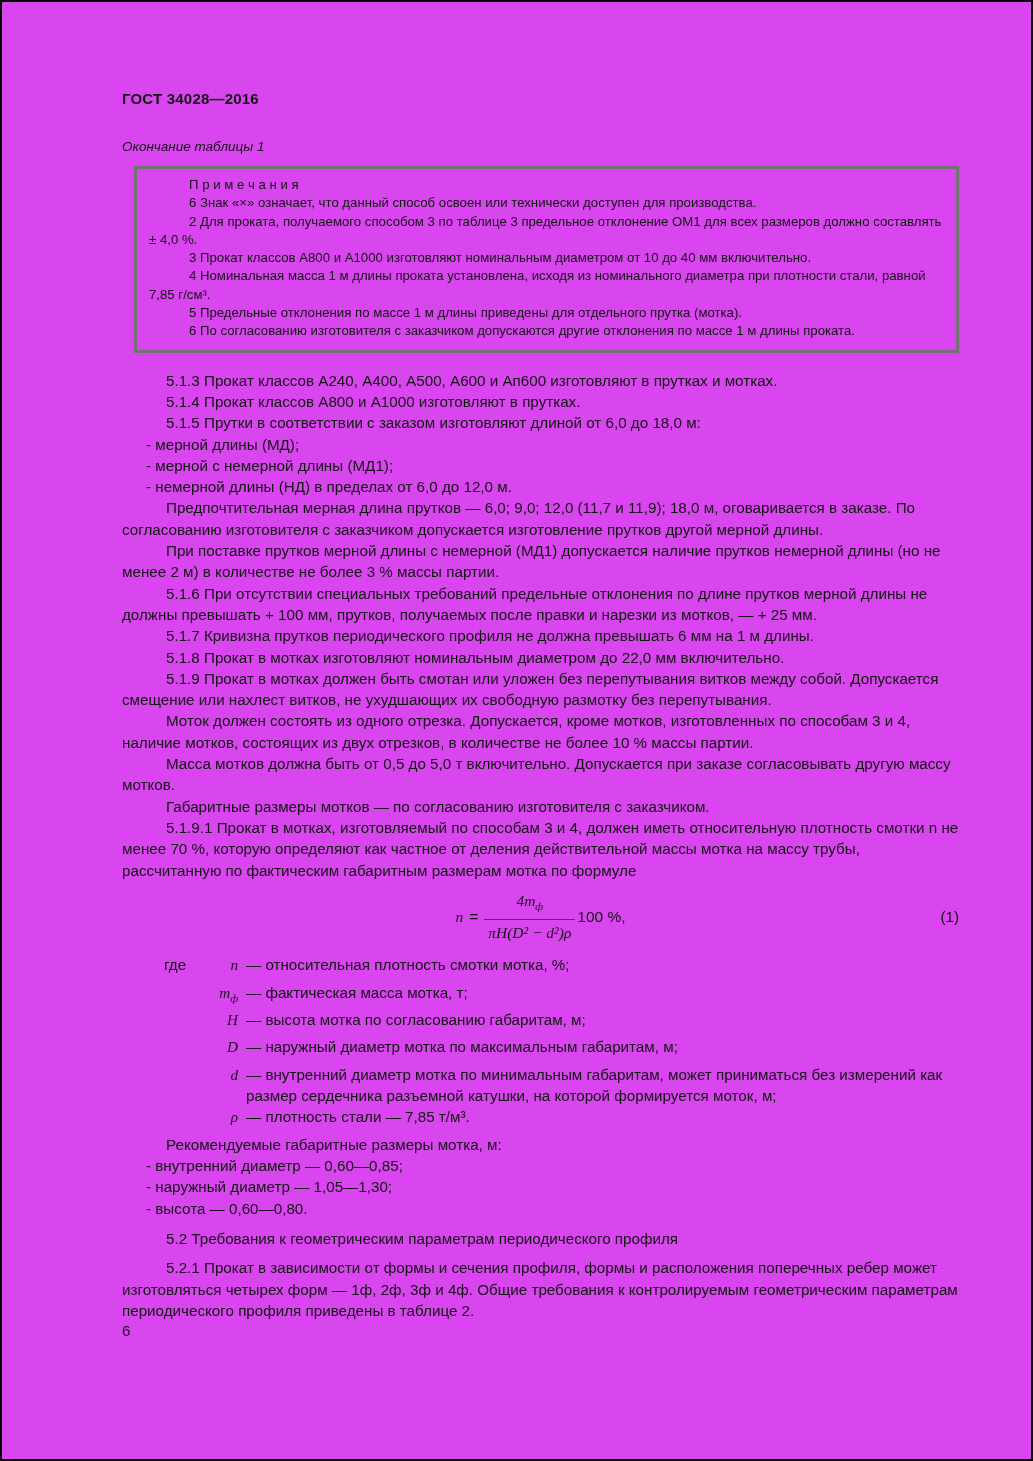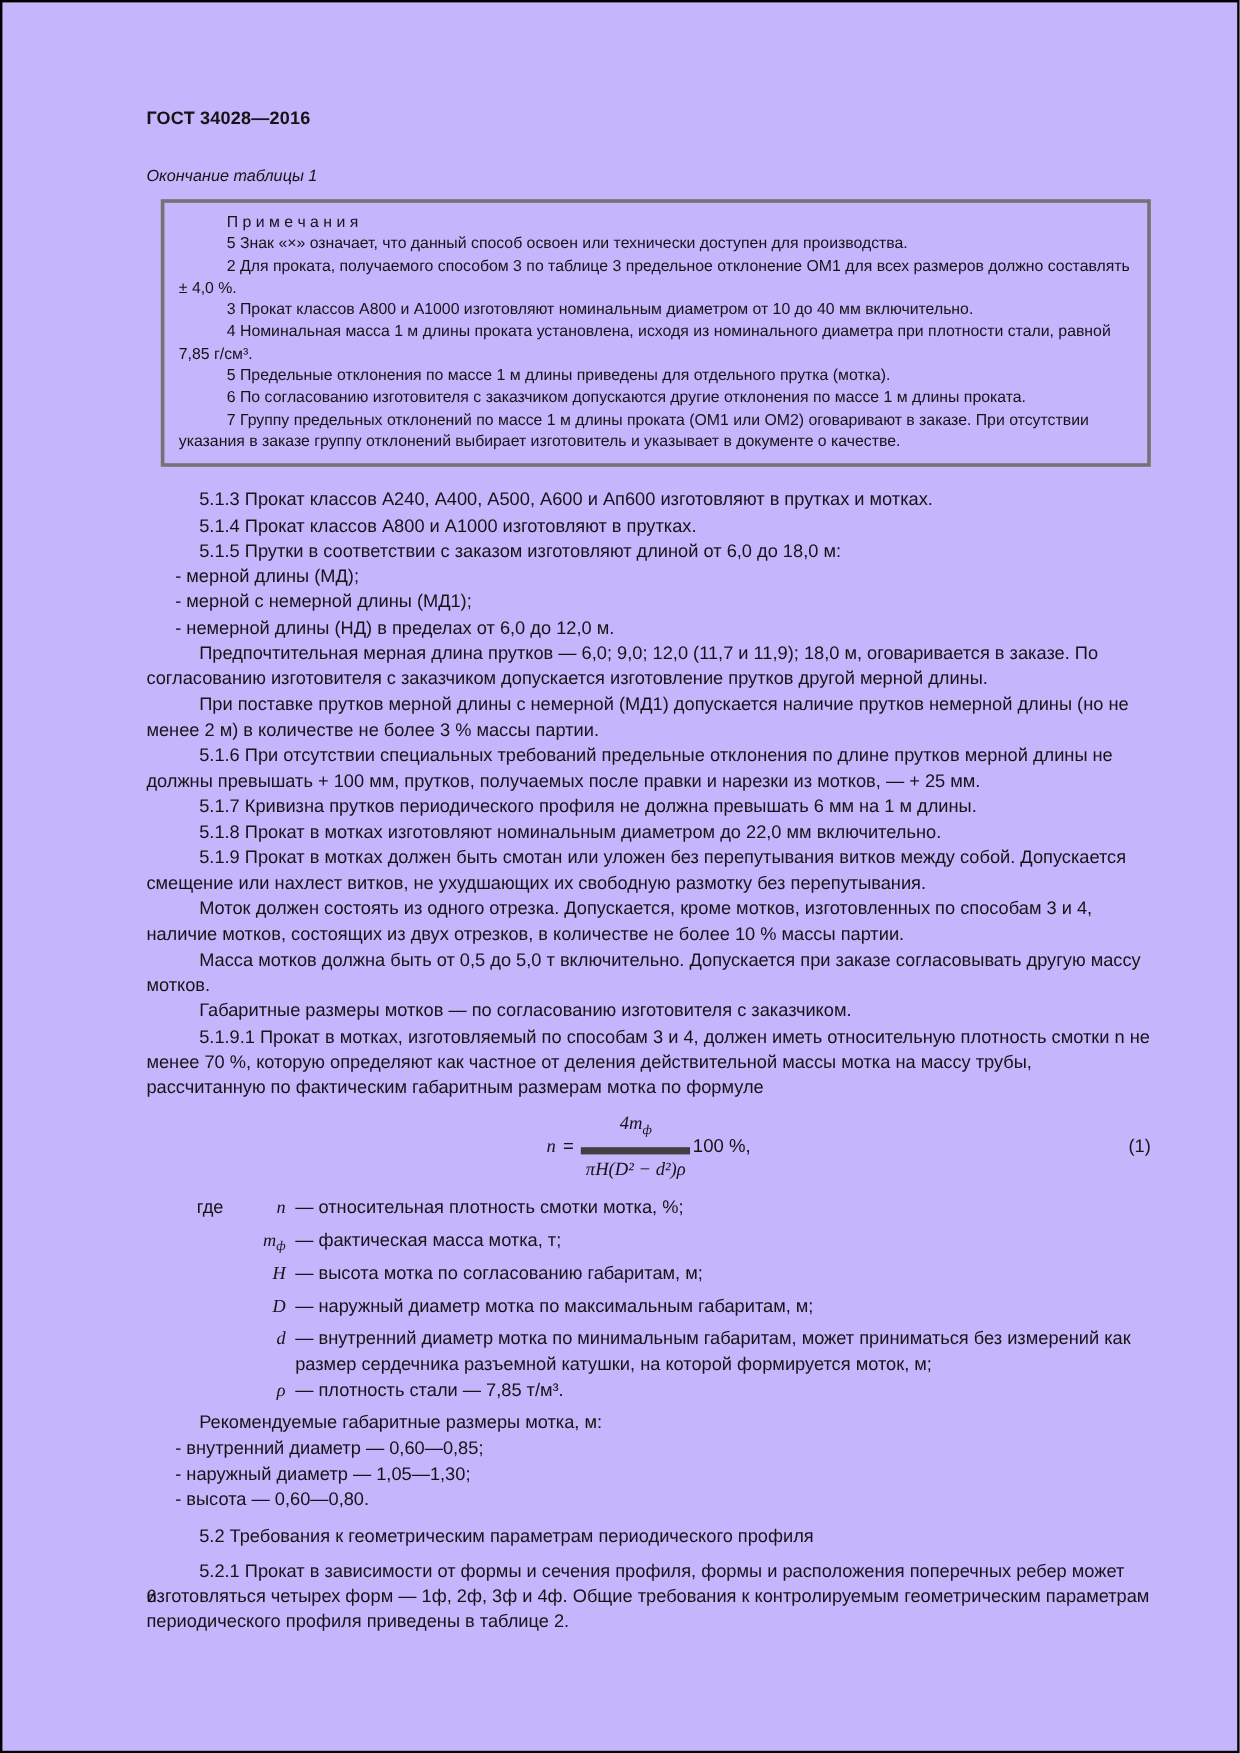--- a/index.html
+++ b/index.html
@@ -1,20 +1,20 @@
 <!DOCTYPE html>
 <html><head>
 <meta charset="utf-8">
 <style>
   html,body { margin:0; padding:0; background:#888; }
   .page {
     position:relative;
     width:1033px; height:1461px;
     margin:0 auto;
-    background:#c4b5fd;
+    background:#d946ef;
     border:2px solid #000;
     box-sizing:border-box;
     font-family:"Liberation Sans", sans-serif;
     color:#141414;
     overflow:hidden;
   }
   .content { padding:88px 72px 0 120px; }
 
   .doc-header { font-weight:bold; font-size:15px; letter-spacing:0.2px; }
 
@@ -32,21 +32,21 @@
   .body-text { margin-top:17px; font-size:15.2px; line-height:21.3px; }
   .para { margin:0; text-indent:44px; }
   .dash { margin:0; text-indent:24px; }
 
   .formula-row { position:relative; text-align:center; margin:9px 0 11px 0; }
   .f-inline { display:inline-flex; align-items:center; font-size:15.5px; }
   .f-var { font-style:italic; font-family:"Liberation Serif", serif; }
   .f-eq { margin:0 6px; }
   .fraction { display:inline-block; text-align:center; vertical-align:middle;
               font-family:"Liberation Serif", serif; font-style:italic; margin-right:2px; }
-  .fraction .num { display:block; border-bottom:6px solid #404040; padding:0 10px 2px 10px; }
+  .fraction .num { display:block; border-bottom:1px solid #404040; padding:0 10px 2px 10px; }
   .fraction .den { display:block; padding:2px 4px 0 4px; }
   .fraction sub { font-size:11px; }
   .f-factor { font-style:normal; }
   .eq-number { position:absolute; right:0; top:50%; transform:translateY(-50%); font-size:15.2px; }
 
   .definitions { font-size:15.2px; line-height:21.3px;margin-left:42px; }
   .def-row { display:flex; margin:0; }
   .def-pre { width:44px; flex:0 0 44px; }
   .def-term { width:30px; flex:0 0 30px; text-align:right; margin-right:8px; white-space:nowrap; }
   .def-term i { font-family:"Liberation Serif", serif; }
@@ -62,27 +62,26 @@
 
 <div class="page">
   <div class="content">
 
     <div class="doc-header">ГОСТ 34028—2016</div>
 
     <div class="table-caption">Окончание таблицы 1</div>
 
     <div class="notes-box">
       <p>П р и м е ч а н и я</p>
-      <p>5 Знак «×» означает, что данный способ освоен или технически доступен для производства.</p>
+      <p>6 Знак «×» означает, что данный способ освоен или технически доступен для производства.</p>
       <p>2 Для проката, получаемого способом 3 по таблице 3 предельное отклонение ОМ1 для всех размеров должно составлять ± 4,0 %.</p>
       <p>3 Прокат классов А800 и А1000 изготовляют номинальным диаметром от 10 до 40 мм включительно.</p>
       <p>4 Номинальная масса 1 м длины проката установлена, исходя из номинального диаметра при плотности стали, равной 7,85 г/см³.</p>
       <p>5 Предельные отклонения по массе 1 м длины приведены для отдельного прутка (мотка).</p>
       <p>6 По согласованию изготовителя с заказчиком допускаются другие отклонения по массе 1 м длины проката.</p>
-      <p>7 Группу предельных отклонений по массе 1 м длины проката (ОМ1 или ОМ2) оговаривают в заказе. При отсутствии указания в заказе группу отклонений выбирает изготовитель и указывает в документе о качестве.</p>
     </div>
 
     <div class="body-text">
       <p class="para">5.1.3 Прокат классов А240, А400, А500, А600 и Ап600 изготовляют в прутках и мотках.</p>
       <p class="para">5.1.4 Прокат классов А800 и А1000 изготовляют в прутках.</p>
       <p class="para">5.1.5 Прутки в соответствии с заказом изготовляют длиной от 6,0 до 18,0 м:</p>
       <p class="dash">- мерной длины (МД);</p>
       <p class="dash">- мерной с немерной длины (МД1);</p>
       <p class="dash">- немерной длины (НД) в пределах от 6,0 до 12,0 м.</p>
       <p class="para">Предпочтительная мерная длина прутков — 6,0; 9,0; 12,0 (11,7 и 11,9); 18,0 м, оговаривается в заказе. По согласованию изготовителя с заказчиком допускается изготовление прутков другой мерной длины.</p>

